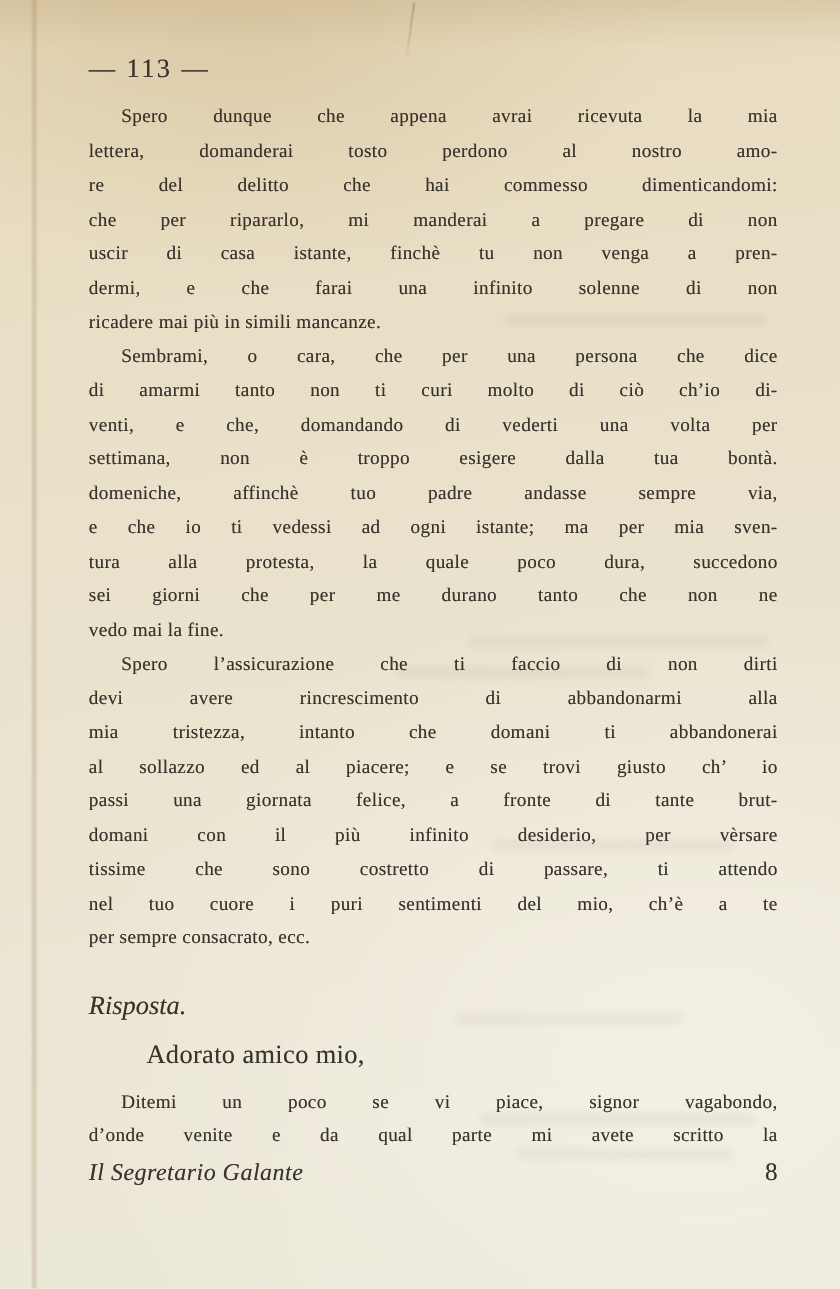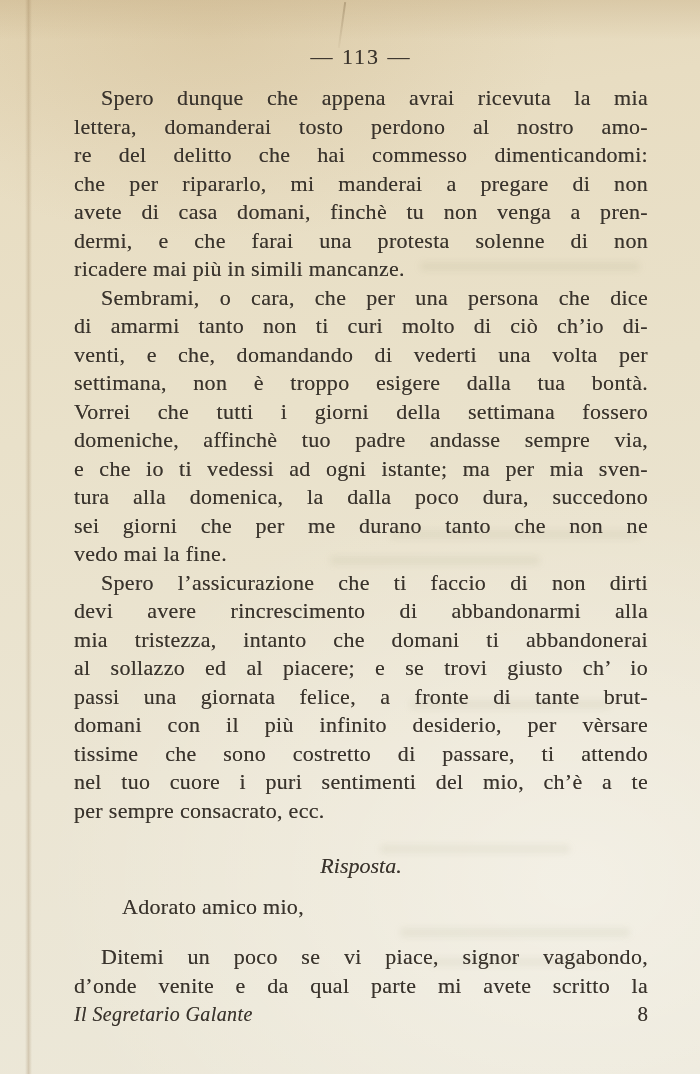--- a/index.html
+++ b/index.html
@@ -48,61 +48,59 @@
     position: absolute; left: 341px; top: 2px; width: 2px; height: 46px;
     background: linear-gradient(to bottom, rgba(120,98,66,0.35), rgba(120,98,66,0.05));
     transform: rotate(8deg);
   }
 
   .content {
     position: absolute; left: 74px; top: 44px; width: 574px;
   }
 
   .pagenum {
-    text-align: center;
     font-size: 22px;
     line-height: 26px;
     letter-spacing: 2px;
     margin-bottom: 14px;
     text-shadow: 0 0 0.5px rgba(57,51,44,0.55);
   }
 
   .para { margin: 0; }
   .pline {
-    font-size: 22px;
+    font-size: 16px;
     line-height: 28.5px;
     letter-spacing: 0.3px;
     text-align: justify;
     text-align-last: justify;
     hyphens: none;
     text-shadow: 0 0 0.5px rgba(57,51,44,0.55);
     font-family: Liberation Serif, serif;
   }
   .para.indent .pline-first { text-indent: 27px; }
   .pline-last { text-align-last: left; }
 
   .risposta {
     margin-top: 28px;
-    text-align: center;
     font-style: italic;
     font-size: 22px;
     line-height: 26px;
     text-shadow: 0 0 0.4px rgba(57,51,44,0.5);
   }
 
   .salutation {
     margin-top: 14px;
     font-size: 22px;
     line-height: 28px;
     text-indent: 48px;
     letter-spacing: 0.3px;
     text-shadow: 0 0 0.5px rgba(57,51,44,0.55);
   }
 
-  .reply-par { margin-top: 22px; }
+  .reply-par { margin-top: 12px; }
 
   .footer {
     margin-top: 1px;
     display: flex;
     justify-content: space-between;
     align-items: baseline;
     font-size: 20px;
     line-height: 26px;
   }
   .footer .running-title { font-style: italic; letter-spacing: 0.4px; text-shadow: 0 0 0.4px rgba(57,51,44,0.5); }
@@ -128,33 +126,32 @@
   <div class="content">
 
     <div class="pagenum">— 113 —</div>
 
     <div class="letter-body">
         <div class="para indent">
           <div class="pline pline-first">Spero dunque che appena avrai ricevuta la mia</div>
           <div class="pline">lettera, domanderai tosto perdono al nostro amo-</div>
           <div class="pline">re del delitto che hai commesso dimenticandomi:</div>
           <div class="pline">che per ripararlo, mi manderai a pregare di non</div>
-          <div class="pline">avete di casa domani, finchè tu non venga a pren-</div>
-          <div class="pline">dermi, e che farai una protesta solenne di non</div>
+          <div class="pline">uscir di casa istante, finchè tu non venga a pren-</div>
+          <div class="pline">dermi, e che farai una infinito solenne di non</div>
           <div class="pline pline-last">ricadere mai più in simili mancanze.</div>
         </div>
         <div class="para indent">
           <div class="pline pline-first">Sembrami, o cara, che per una persona che dice</div>
           <div class="pline">di amarmi tanto non ti curi molto di ciò ch’io di-</div>
           <div class="pline">venti, e che, domandando di vederti una volta per</div>
           <div class="pline">settimana, non è troppo esigere dalla tua bontà.</div>
-          <div class="pline">Vorrei che tutti i giorni della settimana fossero</div>
           <div class="pline">domeniche, affinchè tuo padre andasse sempre via,</div>
           <div class="pline">e che io ti vedessi ad ogni istante; ma per mia sven-</div>
-          <div class="pline">tura alla domenica, la dalla poco dura, succedono</div>
+          <div class="pline">tura alla protesta, la quale poco dura, succedono</div>
           <div class="pline">sei giorni che per me durano tanto che non ne</div>
           <div class="pline pline-last">vedo mai la fine.</div>
         </div>
         <div class="para indent">
           <div class="pline pline-first">Spero l’assicurazione che ti faccio di non dirti</div>
           <div class="pline">devi avere rincrescimento di abbandonarmi alla</div>
           <div class="pline">mia tristezza, intanto che domani ti abbandonerai</div>
           <div class="pline">al sollazzo ed al piacere; e se trovi giusto ch’ io</div>
           <div class="pline">passi una giornata felice, a fronte di tante brut-</div>
           <div class="pline">domani con il più infinito desiderio, per vèrsare</div>

